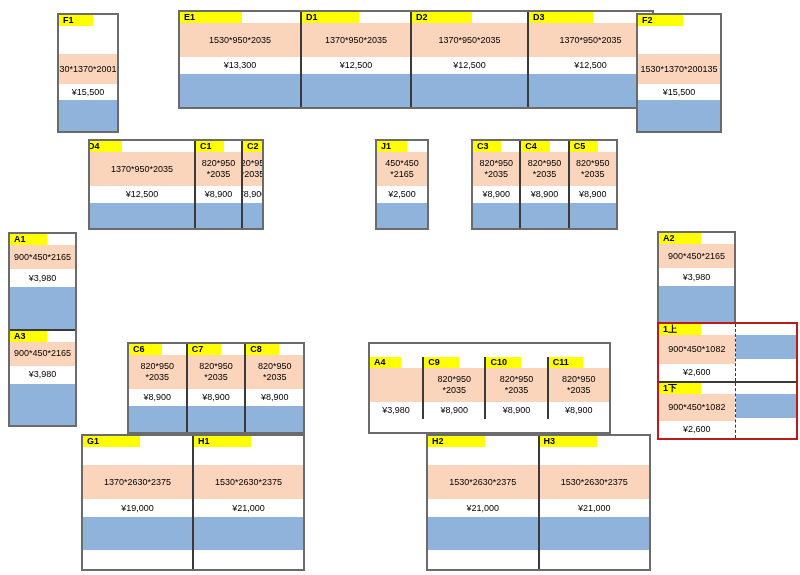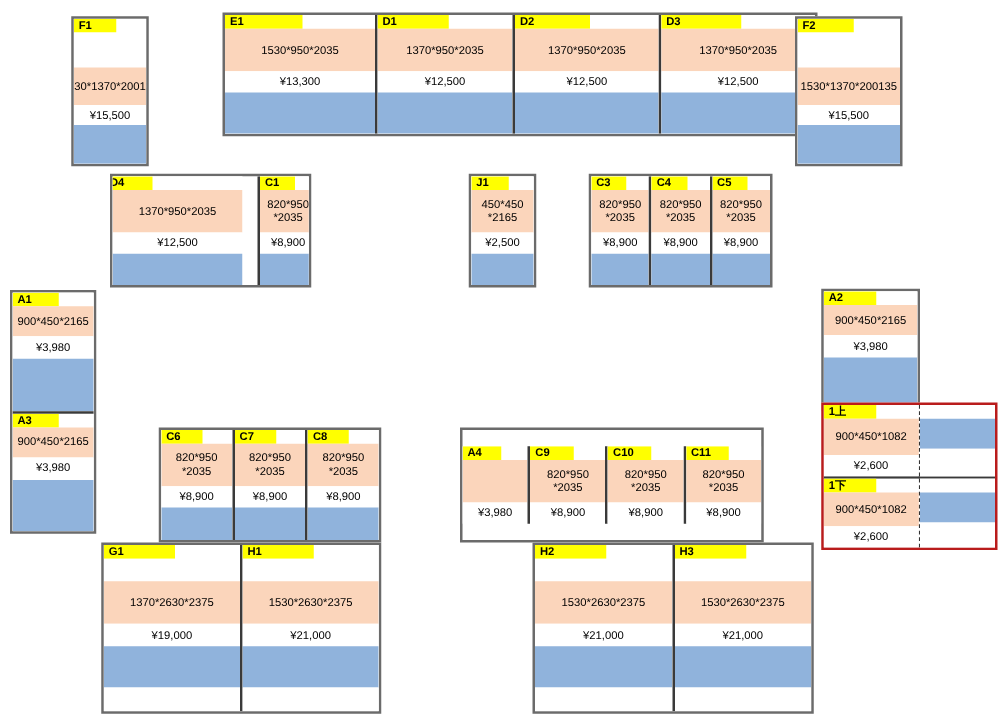--- a/index.html
+++ b/index.html
@@ -184,21 +184,21 @@
         <div class="tag half">F2</div>
       </div>
       <div class="p-gap" style="flex:0 0 28px;"></div>
       <div class="p-dim" style="flex:0 0 28px;">1530*1370*200135</div>
       <div class="p-price" style="flex:0 0 14px;">¥15,500</div>
       <div class="p-blue" style="flex:0 0 36px;"></div>
       <div class="p-white"></div>
     </div>
   </div>
 
-  <div class="group" id="g-d4" style="left:88px;top:139px;width:161px;height:91px;gap:12px;">
+  <div class="group" id="g-d4" style="left:88px;top:139px;width:176px;height:91px;">
     <div class="panel" style="flex:0 0 104px;">
       <div class="p-head">
         <div class="tag" style="min-width:30%;margin-left:-6px;">D4</div>
       </div>
       <div class="p-dim" style="flex:0 0 32px;">1370*950*2035</div>
       <div class="p-price" style="flex:0 0 15px;">¥12,500</div>
       <div class="p-blue" style="flex:1 1 auto;"></div>
     </div>
     <div class="panel" style="flex:0 0 47px;">
       <div class="p-head">

